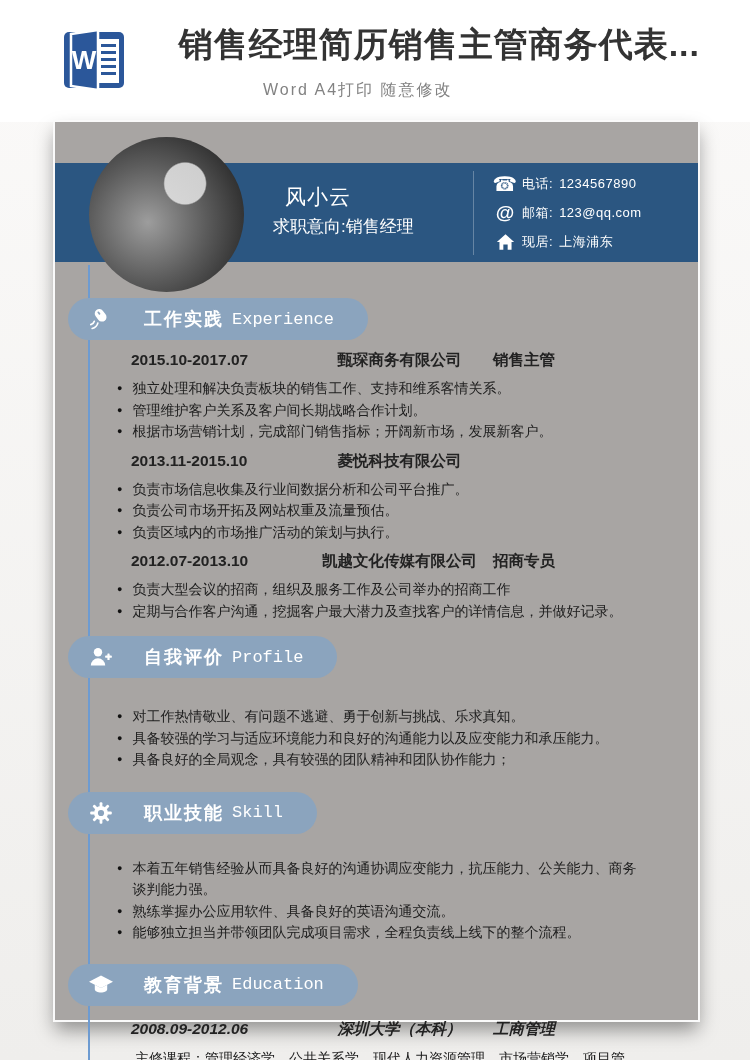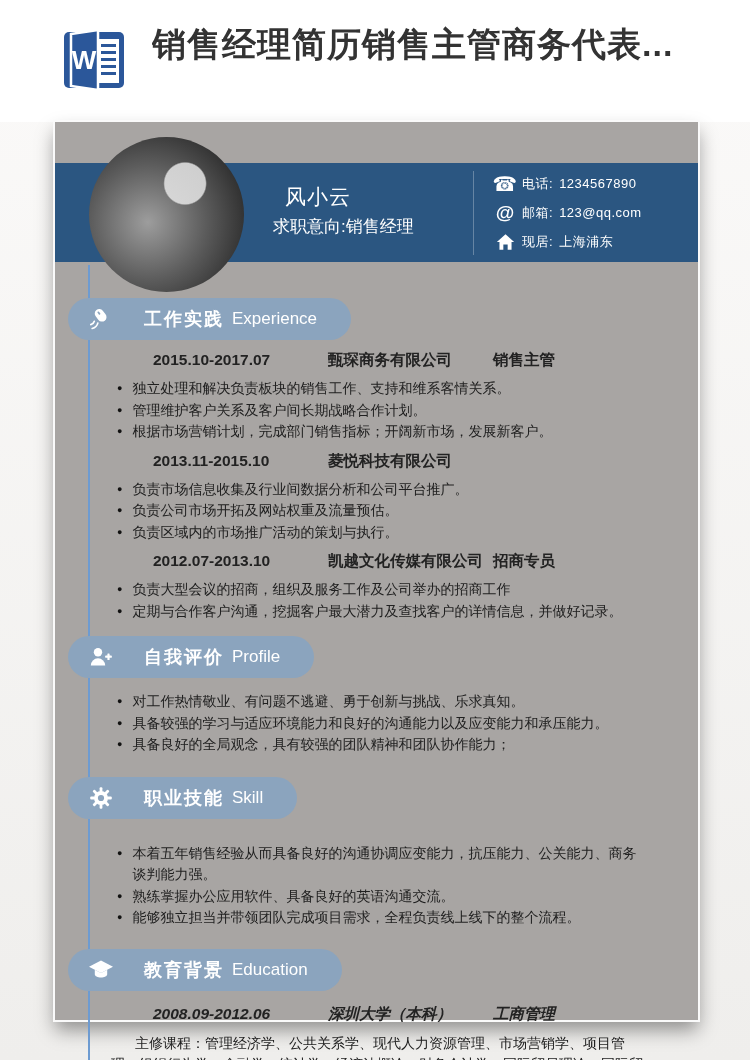--- a/index.html
+++ b/index.html
@@ -8,21 +8,21 @@
     font-family:"Liberation Sans","DejaVu Sans",sans-serif;
     background:linear-gradient(180deg,#fbfaf9 0%,#efeeec 100%);
     position:relative; overflow:hidden;
   }
   
   .site-header { position:absolute; left:0; top:0; width:750px; height:122px; background:#ffffff; }
   .word-logo { position:absolute; left:62px; top:26px; width:66px; height:66px; }
   .site-title {
     position:absolute; left:152px; top:22px; width:548px;
     font-size:34px; font-weight:700; color:#333333; letter-spacing:1px;
-    white-space:nowrap; overflow:hidden;
+    white-space:nowrap; overflow:hidden;text-align:right;
   }
   .site-subtitle {
     position:absolute; left:263px; top:80px;
     font-size:16px; color:#828282; letter-spacing:2px;
   }
   
   .page {
     position:absolute; left:55px; top:122px; width:643px; height:898px;
     background:#a8a5a3;
     box-shadow:0 0 0 2px #fafafa, 0 10px 18px rgba(0,0,0,.40);
@@ -47,32 +47,32 @@
   .c-icon { width:34px; text-align:center; color:#fff; flex:0 0 auto; }
   .c-icon .glyph { font-size:20px; line-height:22px; }
   .c-icon .glyph.at { font-size:19px; font-weight:700; }
   .c-text { color:#ffffff; font-size:13px; letter-spacing:.5px; }
   .c-text .lbl { margin-right:6px; }
   
   .pill {
     position:relative; z-index:2; margin-left:13px;
     display:inline-flex; align-items:center;
     height:42px; padding:0 34px 0 18px; border-radius:22px;
-    background:#8ba4be; color:#ffffff;
+    background:#8ba4be; color:#ffffff;font-family:Liberation Mono, monospace;
   }
   .pill .p-icon { width:30px; display:flex; align-items:center; justify-content:center; margin-right:28px; }
   .pill .cn { font-size:18px; font-weight:600; letter-spacing:2px; }
   .pill .en { font-size:17px; margin-left:8px; }
   
   .row {
-    margin-left:98px; margin-right:45px;
+    margin-left:76px; margin-right:45px;
     display:grid; grid-template-columns:175px 1fr 160px;
     font-size:15.5px; font-weight:600; color:#222222; line-height:24px;
   }
-  .row .company { }
+  .row .company { text-align:center; }
   .bullets { list-style:none; margin-left:62px; margin-right:48px; }
   .bullets li { display:flex; font-size:14px; line-height:21.5px; color:#202020; }
   .bullets li::before { content:"●"; flex:0 0 auto; font-size:9px; line-height:21.5px; margin-right:10px; color:#111; }
   .courses {
     margin-left:56px; margin-right:48px; text-indent:24px;
     font-size:14px; line-height:21px; color:#202020;
   }
   
   .mt-pill1 { margin-top:176px; }      
   .gap-jobrow  { margin-top:8px; }
@@ -96,20 +96,21 @@
       <rect x="39" y="18" width="15" height="3" fill="#2b579a"></rect>
       <rect x="39" y="25" width="15" height="3" fill="#2b579a"></rect>
       <rect x="39" y="32" width="15" height="3" fill="#2b579a"></rect>
       <rect x="39" y="39" width="15" height="3" fill="#2b579a"></rect>
       <rect x="39" y="46" width="15" height="3" fill="#2b579a"></rect>
       <polygon points="9,8 36,4 36,64 9,60" fill="#2b579a" stroke="#ffffff" stroke-width="2.5"></polygon>
       <text x="22" y="43" font-size="26" font-weight="bold" fill="#ffffff" text-anchor="middle" font-family="Liberation Sans, sans-serif">W</text>
     </svg>
   </div>
   <div class="site-title">销售经理简历销售主管商务代表...</div>
+  <div class="site-subtitle">Word A4打印 随意修改</div>
 </div>
 
 <div class="page">
   <div class="vline"></div>
 
   
   <div class="band">
     <div class="photo"></div>
     <div class="band-name">风小云</div>
     <div class="band-intent">求职意向:销售经理</div>
@@ -186,21 +187,21 @@
       <svg viewBox="0 0 24 24" width="24" height="24" fill="#ffffff">
         <circle cx="9" cy="7.2" r="4.2"></circle>
         <path d="M1.8 20.5 a7.2 7.2 0 0 1 14.4 0 z"></path>
         <rect x="16.2" y="10.6" width="6.6" height="2.2" rx="0.6"></rect>
         <rect x="18.4" y="8.4" width="2.2" height="6.6" rx="0.6"></rect>
       </svg>
     </span>
     <span class="cn">自我评价</span>
     <span class="en">Profile</span>
   </div>
-  <ul class="bullets gap-bullets" style="margin-top:13px;">
+  <ul class="bullets gap-bullets" style="margin-top:28px;">
     <li>对工作热情敬业、有问题不逃避、勇于创新与挑战、乐求真知。</li>
     <li>具备较强的学习与适应环境能力和良好的沟通能力以及应变能力和承压能力。</li>
     <li>具备良好的全局观念，具有较强的团队精神和团队协作能力；</li>
   </ul>
 
   
   <div class="pill gap-pill3">
     <span class="p-icon">
       <svg viewBox="0 0 24 24" width="24" height="24">
         <g fill="#ffffff">

